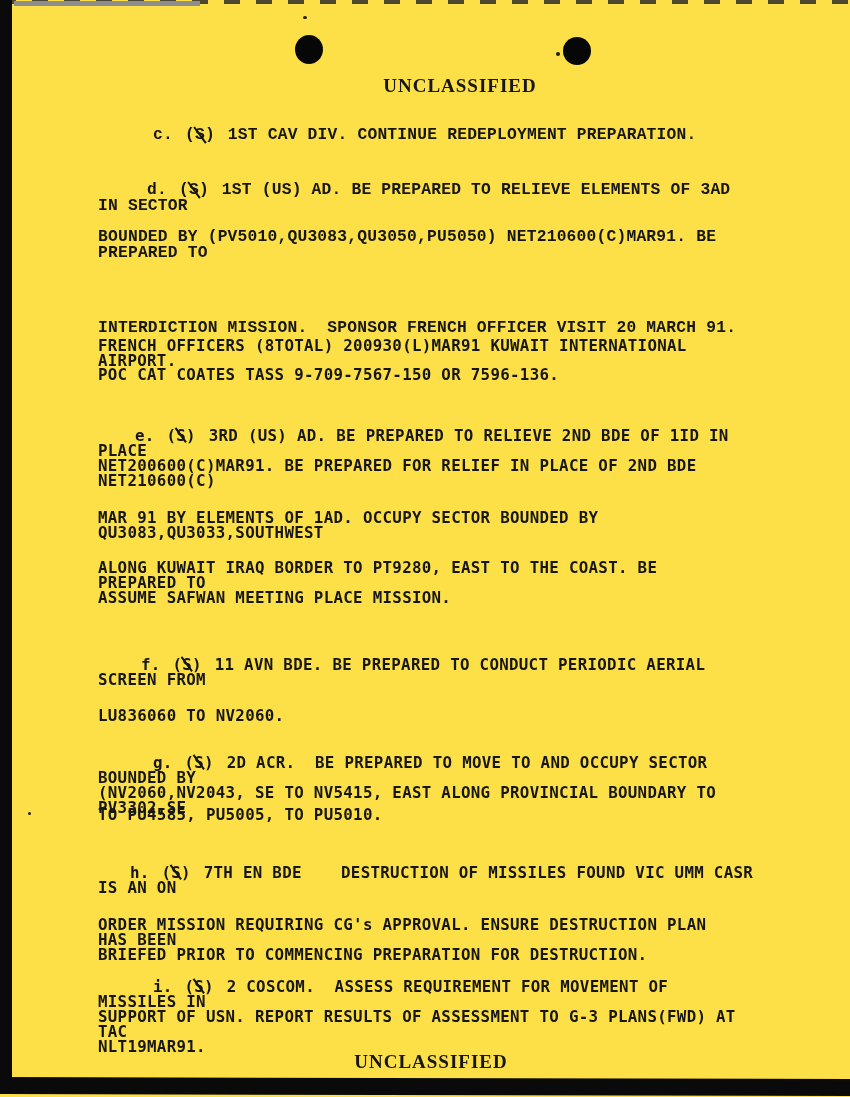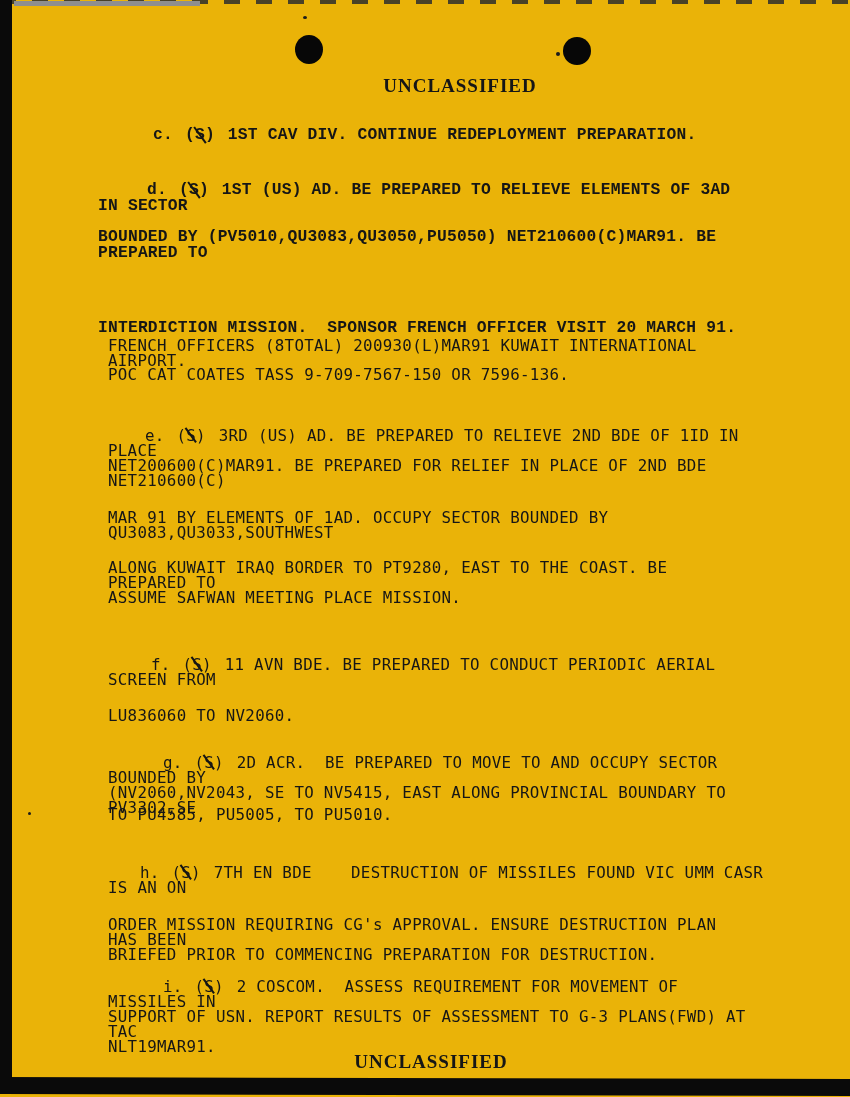--- a/index.html
+++ b/index.html
@@ -1,18 +1,18 @@
 <!DOCTYPE html>
 <html><head>
 <meta charset="utf-8">
 <style>
   html,body{margin:0;padding:0;background:#d8d8d8;}
   .page{
     position:relative;width:850px;height:1097px;margin:0 auto;
-    background:#eab308;overflow:hidden;color:#161616;
+    background:#fde047;overflow:hidden;color:#161616;
   }
   
   .left-bar{position:absolute;left:0;top:0;width:12px;height:1084px;background:#0a0a0a;}
   .bottom-bar{position:absolute;left:0;top:1078px;width:852px;height:17px;background:#0a0a0a;transform:rotate(0.12deg);}
   .top-line{position:absolute;top:0;left:0;width:850px;height:4px;
     background:repeating-linear-gradient(90deg,rgba(45,45,45,.85) 0 16px,transparent 16px 32px);}
   .top-smudge{position:absolute;top:1px;left:14px;width:186px;height:5px;background:#8e8e8e;}
   .punch{position:absolute;background:#070707;border-radius:50%;}
   #punch1{left:295px;top:35px;width:28px;height:29px;}
   #punch2{left:563px;top:37px;width:28px;height:28px;}
@@ -21,21 +21,21 @@
   #speck2{left:303px;top:16px;width:4px;height:3px;}
   #speck3{left:28px;top:812px;width:3px;height:3px;}
   
   .classif{position:absolute;font-family:"Liberation Serif",serif;font-weight:700;
     font-size:19px;letter-spacing:1px;text-align:center;}
   #hdr{top:75px;left:70px;width:780px;}
   #ftr{top:1051px;left:12px;width:838px;font-size:19px;}
   
   .blk{position:absolute;left:98px;width:712px;}
   .serif{font-family:"Liberation Mono",monospace;font-weight:700;font-size:16.3px;line-height:16px;letter-spacing:0.2px;}
-  .sans{font-family:"DejaVu Sans Mono","Liberation Mono",monospace;font-weight:400;font-size:15.8px;line-height:15px;letter-spacing:0.3px;margin-left:10px;}
+  .sans{font-family:"DejaVu Sans Mono","Liberation Mono",monospace;font-weight:700;font-size:15.8px;line-height:15px;letter-spacing:0.3px;}
   .lh14{line-height:14.6px;}
   .line{white-space:pre;}
   .marker{position:relative;display:inline-block;margin:0 3px 0 2px;}
   .marker::after{content:"";position:absolute;left:50%;top:-12%;width:2.4px;height:122%;
     background:#141414;transform:translateX(-50%) rotate(-36deg);}
   
   #blk-c  {top:127px;} #blk-c  .first{padding-left:55px;}
   #blk-d  {top:182px;} #blk-d  .first{padding-left:49px;}
   #blk-d2 {top:229px;}
   #blk-d3 {top:277px;}

